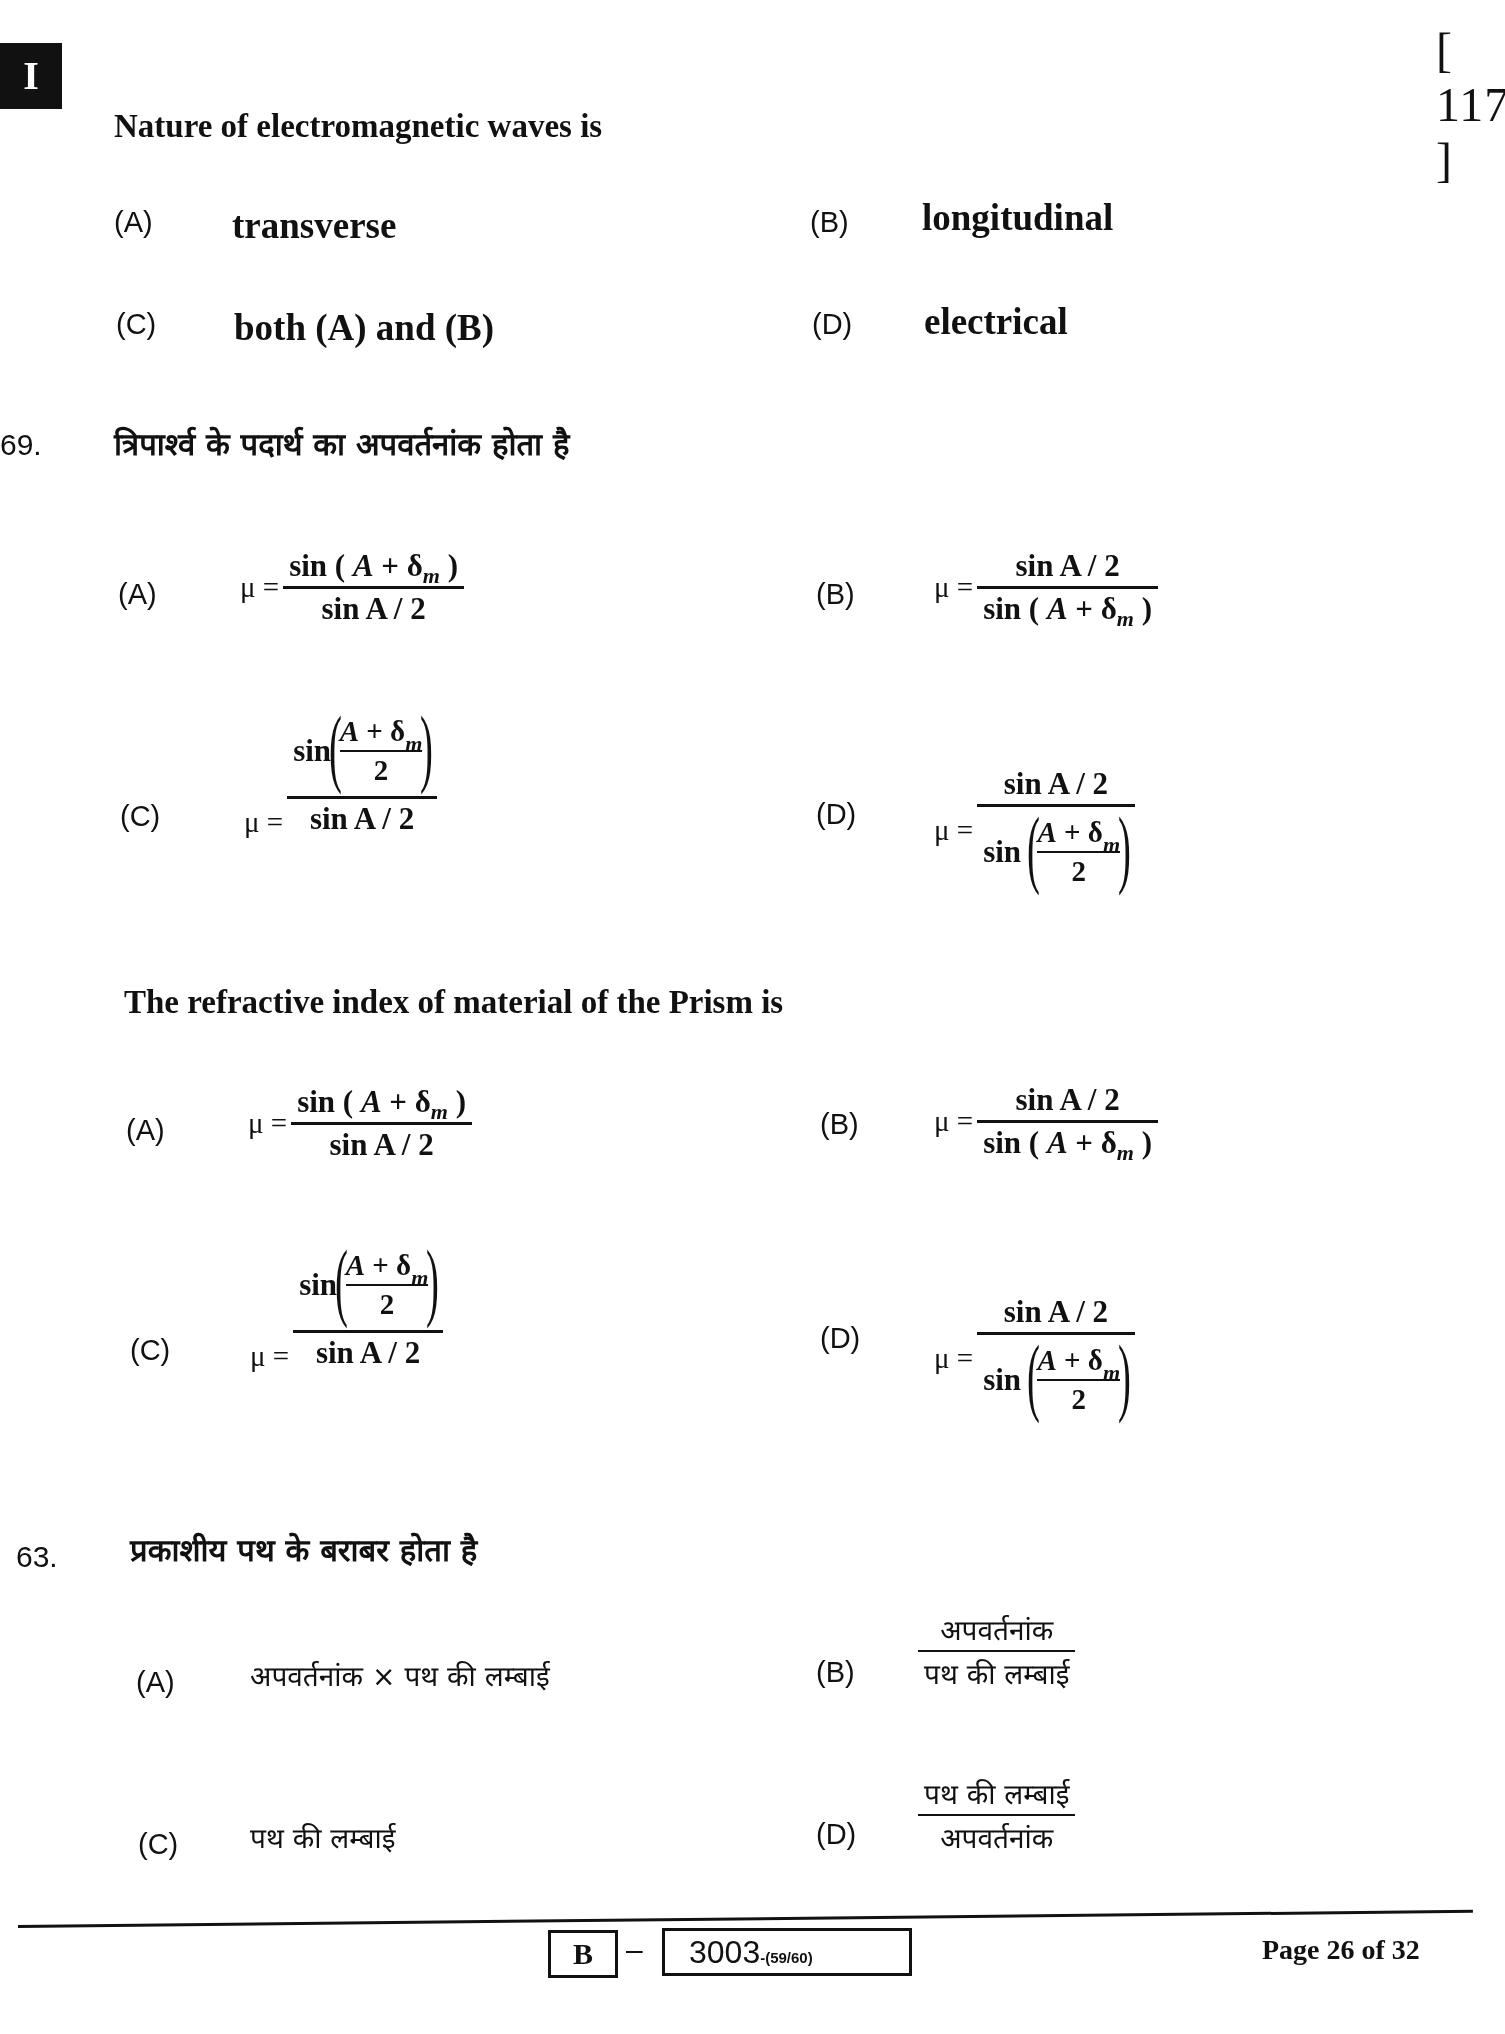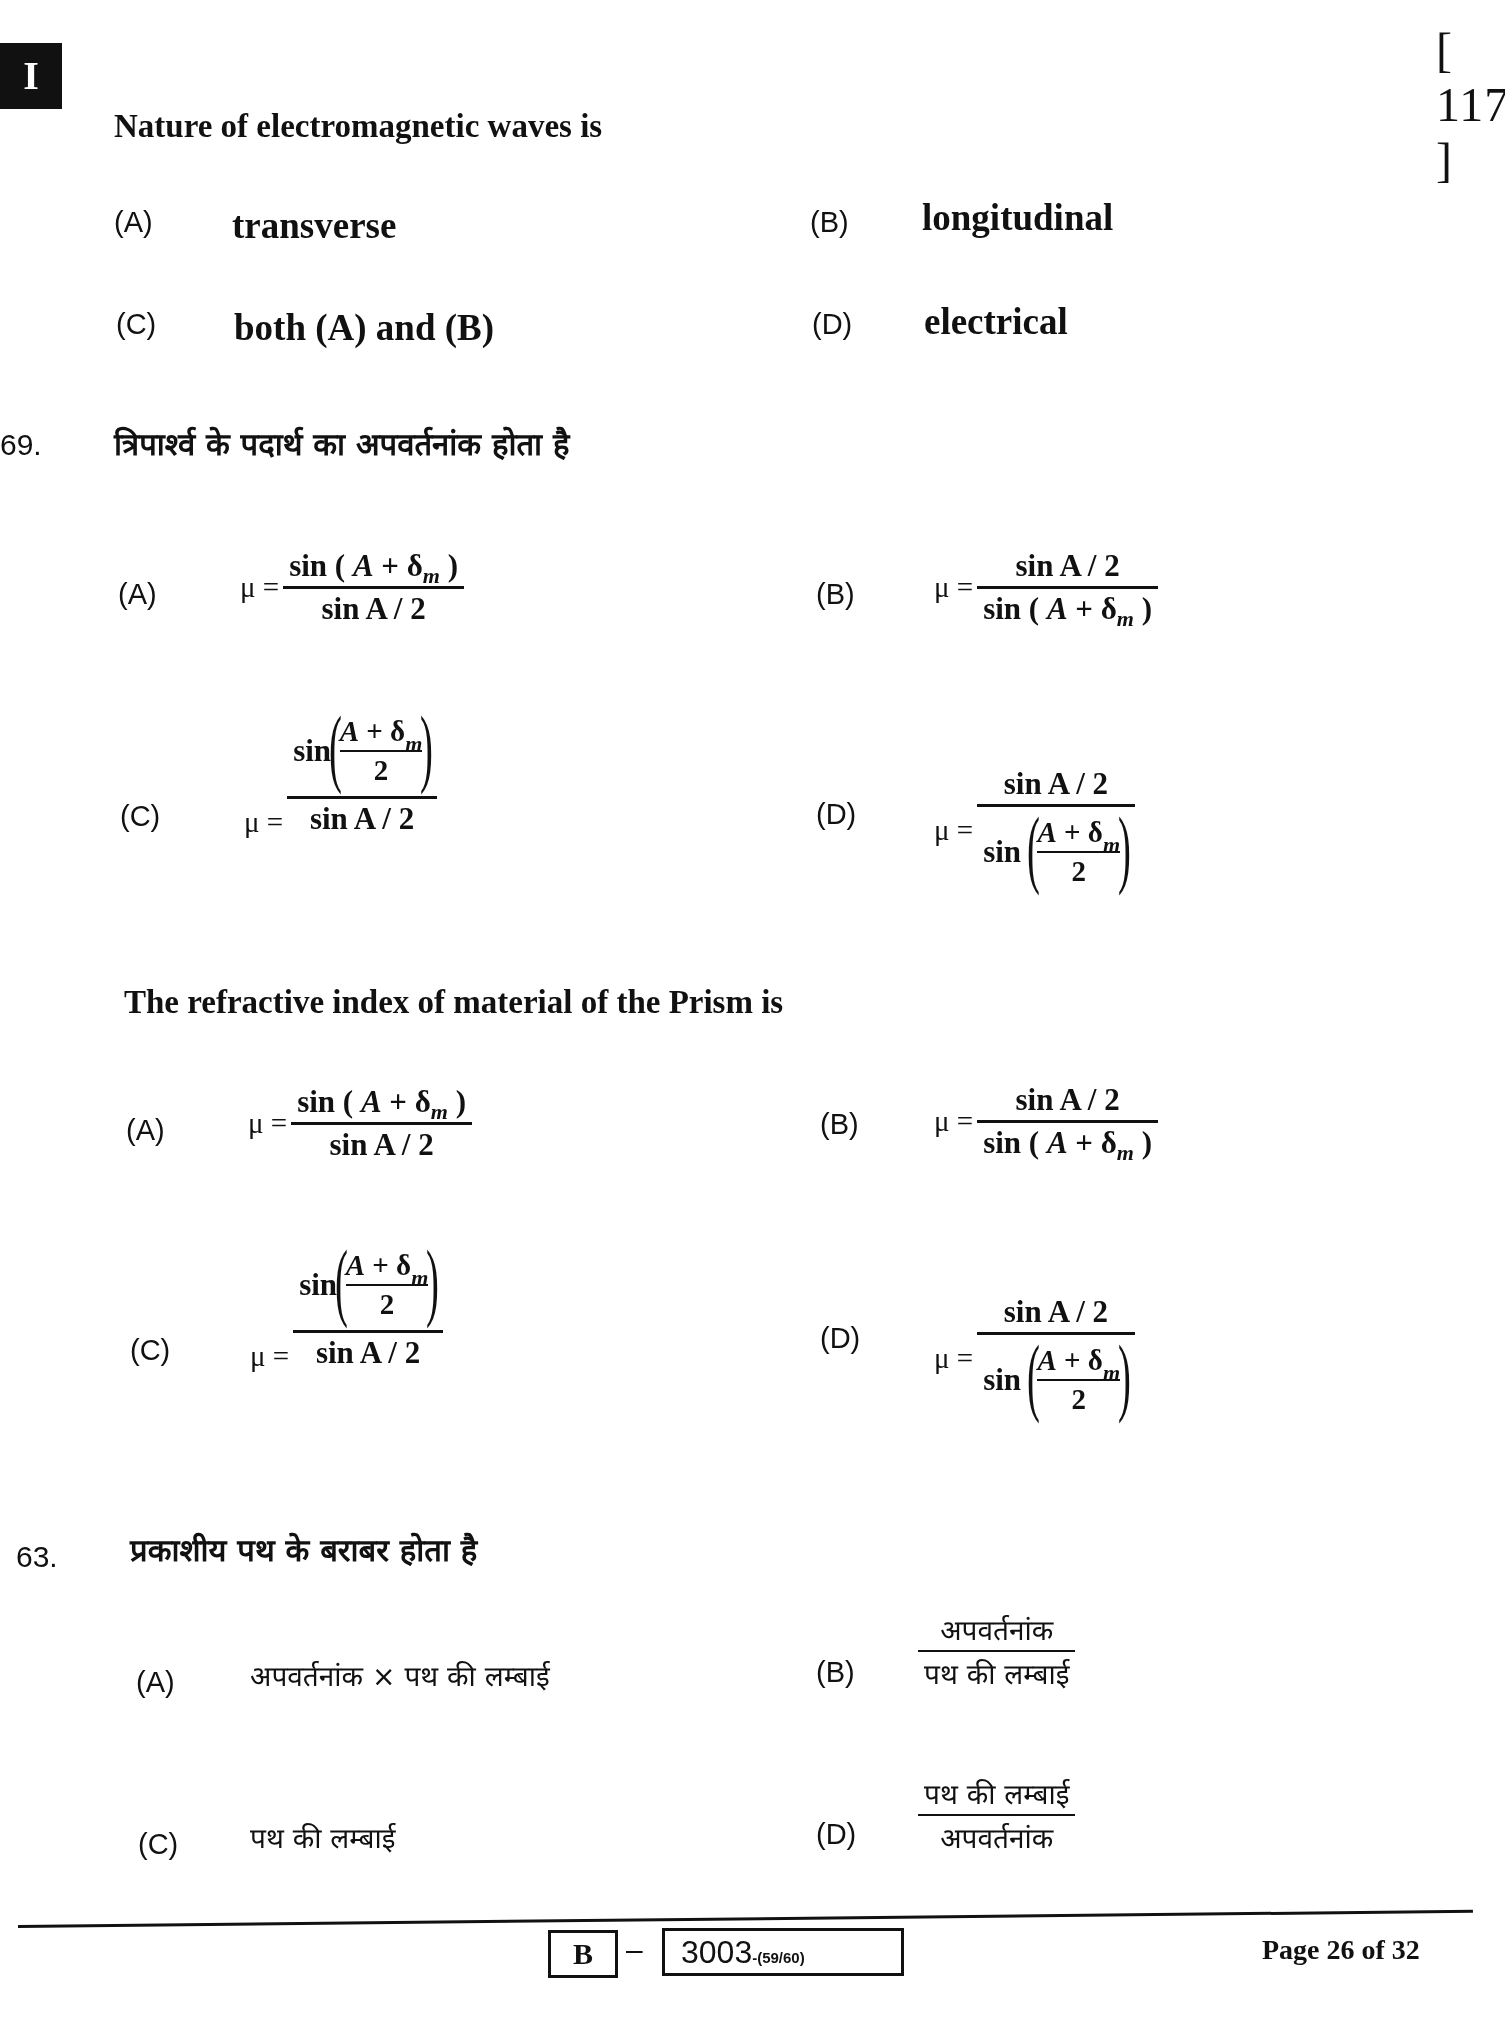--- a/index.html
+++ b/index.html
@@ -33,21 +33,21 @@
   .paren-big { font-size: 86px; font-weight: 100; line-height: 1; transform: scaleX(0.45); display: inline-block; margin: 0 -10px; position: relative; top: -4px; }
   .inner-frac { display: inline-flex; flex-direction: column; align-items: center; font-size: 29px; justify-content: space-between; }
   .inner-frac .bar { align-self: stretch; border-top: 2px solid #111; margin: 2px 0; }
   .hi-frac { font-family: "DejaVu Sans", sans-serif; font-size: 28px; font-weight: normal; }
   .hi-frac .bar { border-top: 2px solid #111; }
 
   .footer-line { left: 18px; top: 1925px; width: 1455px; height: 0; border-top: 3px solid #111; transform: rotate(-0.6deg); transform-origin: left center; }
   .code-box { border: 3px solid #111; font-family: "Liberation Sans", sans-serif; height: 42px; line-height: 42px; }
   .series { left: 548px; top: 1930px; width: 64px; text-align: center; font-family: "Liberation Serif", serif; font-weight: bold; font-size: 30px; }
   .dash { left: 626px; top: 1933px; font-size: 30px; font-family: "Liberation Sans", sans-serif; }
-  .code { left: 662px; top: 1928px; width: 220px; text-align: left; padding-left: 16px; font-size: 32px; }
+  .code { left: 662px; top: 1928px; width: 220px; text-align: left; padding-left: 24px; font-size: 32px; }
   .code small { font-size: 15px; font-weight: bold; }
   .page-label { left: 1262px; top: 1934px; font-family: Liberation Serif, serif; font-weight: bold; font-size: 28px; }
 </style>
 </head>
 <body>
 
 <div class="abs section-box">I</div>
 <div class="abs page-num">[ 117 ]</div>
 
 <div class="abs q-text en" style="left:114px; top:108px;">Nature of electromagnetic waves is</div>

